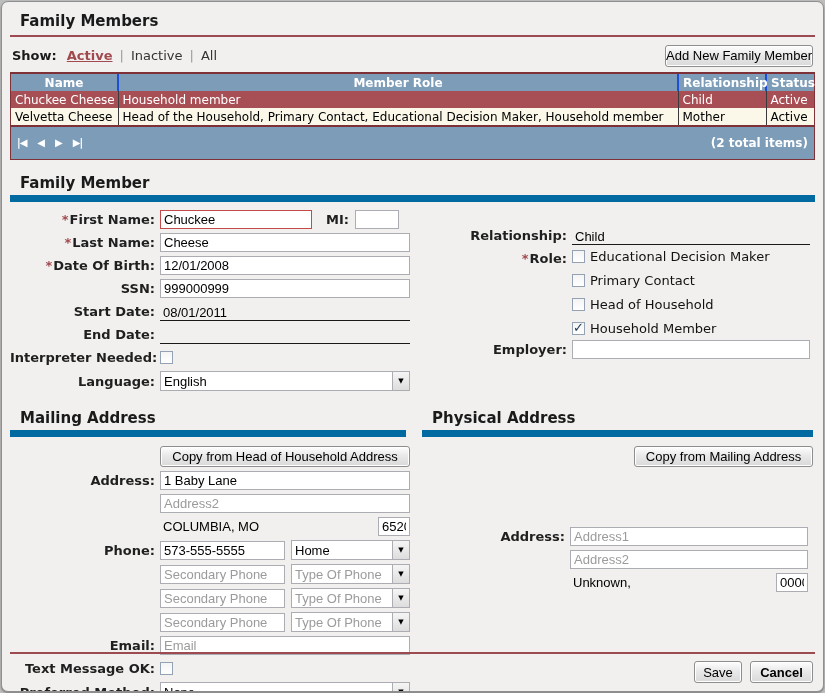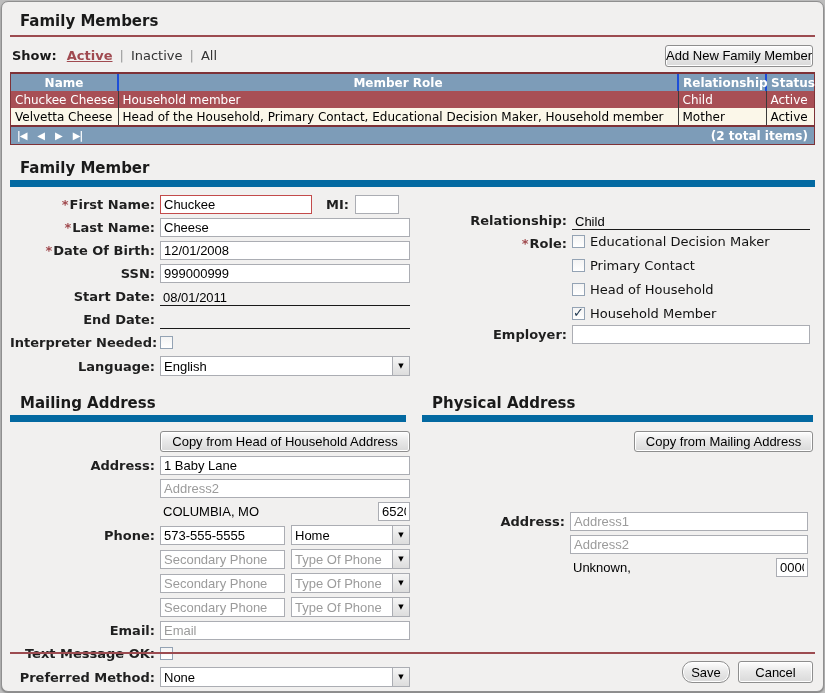--- a/index.html
+++ b/index.html
@@ -41,21 +41,21 @@
   }
   thead th:last-child { border-right:none; }
   tbody td {
     font-size:12px; padding:1px 4px; border-right:1px solid #3a3a3a;
     height:17px; white-space:nowrap; overflow:hidden;
   }
   tbody td:last-child { border-right:none; }
   tr.row-normal { background:#FBF7E9; color:#000; }
   tr.selected { background:#A84F55; color:#fff; }
   .pager {
-    background:#7D9CB8; border-top:2px solid #7E3237; height:19px;
+    background:#7D9CB8; border-top:2px solid #7E3237; height:34px;
     display:flex; align-items:center; padding:6px 6px; color:#fff;
   }
   .pg { font-size:10px; font-weight:bold; margin-right:11px; letter-spacing:-1px; cursor:pointer; line-height:1; }
   .pg-first::before { content:"|\25C0"; } .pg-prev::before { content:"\25C0"; }
   .pg-next::before  { content:"\25B6"; } .pg-last::before { content:"\25B6|"; }
   .pg-total { margin-left:auto; font-size:12px; font-weight:bold; }
   
   .sec-gap { margin:14px 8px 0; }
   .form-cols, .addr-cols { display:flex; margin:8px 8px 0; }
   .col-l { width:412px; } .col-r { flex:1; }
@@ -114,21 +114,21 @@
   .city-text { flex:1; font:13px "Liberation Sans",sans-serif; color:#000; padding-left:3px; }
   .phone-gap { margin-left:6px; }
   .spacer56 { height:56px; }
   .mail-h2 { margin-right:16px; }
   .phys-h2 { margin-right:2px; }
   .addr-cols .flabel.plabel { width:148px; }
   .w238i { width:238px; }
   
   .foot-line { position:absolute; left:8px; right:8px; bottom:37px; border-top:2px solid #9C4B50; }
   .foot-btns { position:absolute; right:10px; bottom:8px; display:flex; gap:8px; }
-  .save-btn { width:48px; height:22px;border-radius:10px; } .cancel-btn { width:75px; height:22px; }
+  .save-btn { width:48px; height:22px; } .cancel-btn { width:63px; height:22px;font-weight:bold; }
 </style>
 </head>
 <body>
 
 <div class="page">
 
   <div class="h1">Family Members</div>
 
   <div class="toolbar">
     <span class="show-label">Show:</span>

